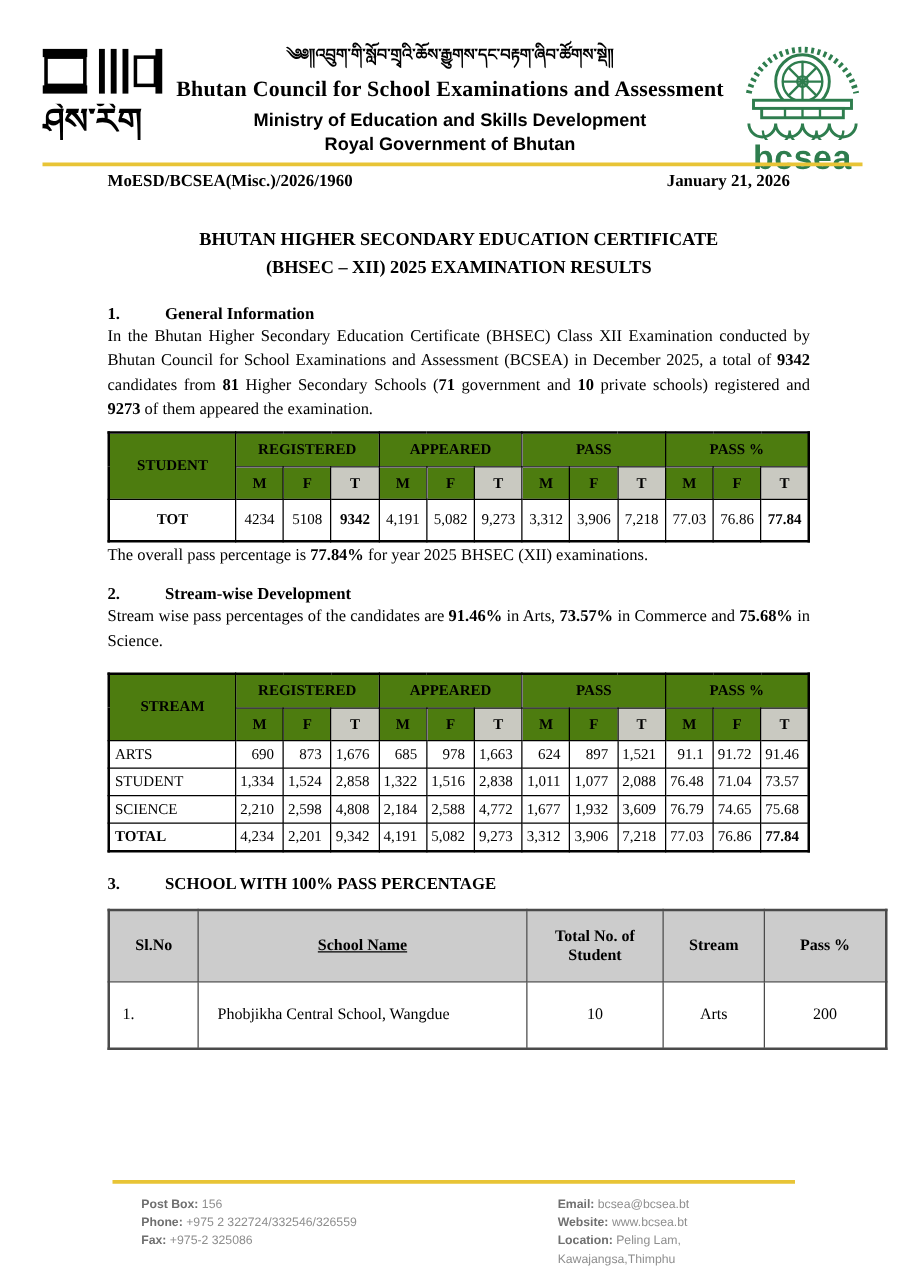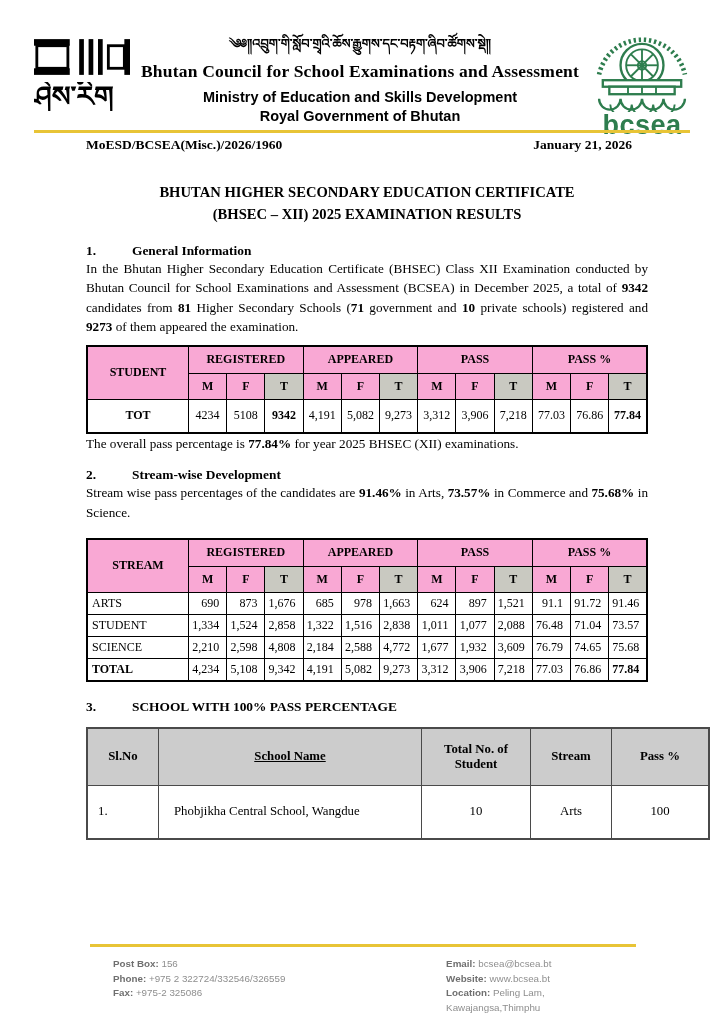--- a/index.html
+++ b/index.html
@@ -34,21 +34,21 @@
   .s2 { margin-top:14px; }
   .s3 { margin-top:17px; }
   p.body { margin:0; font-size:13.2px; line-height:1.48; text-align:justify; }
   .p1 { margin-top:4px; }
   .p2 { margin-top:15px; }
   .p3 { margin-top:7px; }
 
   
   table.stat { border-collapse:collapse; width:100%; table-layout:fixed; border:2px solid #000; margin-top:8px; }
   table.stat th, table.stat td { border:1px solid #000; font-size:12px; padding:1px 3px; overflow:hidden; }
-  table.stat th { background:#f9a8d4; text-align:center; font-weight:bold; }
+  table.stat th { background:#4d7c0f; text-align:center; font-weight:bold; }
   table.stat th.corner { width:94px; }
   table.stat th.group { height:24px; }
   table.stat th.sub { height:23px; }
   table.stat th.tcol { background:#c9c9c1; }
   table.stat td { background:#fff; }
   
   table.t-student td { text-align:center; height:30px; }
   table.t-student { margin-top:8px; }
   
   table.t-stream { margin-top:15px; }
@@ -268,21 +268,21 @@
             <td class="num">1,677</td>
             <td class="num">1,932</td>
             <td class="num">3,609</td>
             <td class="num">76.79</td>
             <td class="num">74.65</td>
             <td class="num">75.68</td>
           </tr>
           <tr>
             <td class="label" style="font-weight: bold;">TOTAL</td>
             <td class="num">4,234</td>
-            <td class="num">5,108</td>
+            <td class="num">2,201</td>
             <td class="num">9,342</td>
             <td class="num">4,191</td>
             <td class="num">5,082</td>
             <td class="num">9,273</td>
             <td class="num">3,312</td>
             <td class="num">3,906</td>
             <td class="num">7,218</td>
             <td class="num">77.03</td>
             <td class="num">76.86</td>
             <td class="num" style="font-weight: bold;">77.84</td>
@@ -304,21 +304,21 @@
             <th>Stream</th>
             <th>Pass %</th>
           </tr>
         </thead>
         <tbody>
           <tr>
             <td>1.</td>
             <td>Phobjikha Central School, Wangdue</td>
             <td>10</td>
             <td>Arts</td>
-            <td>100</td>
+            <td>200</td>
           </tr>
         </tbody>
       </table>
   </div>
 
   <div class="footer">
     <div class="col-l">
       <div class="line"><b>Post Box:</b> <span>156</span></div>
       <div class="line"><b>Phone:</b> <span>+975 2 322724/332546/326559</span></div>
       <div class="line"><b>Fax:</b> <span>+975-2 325086</span></div>

